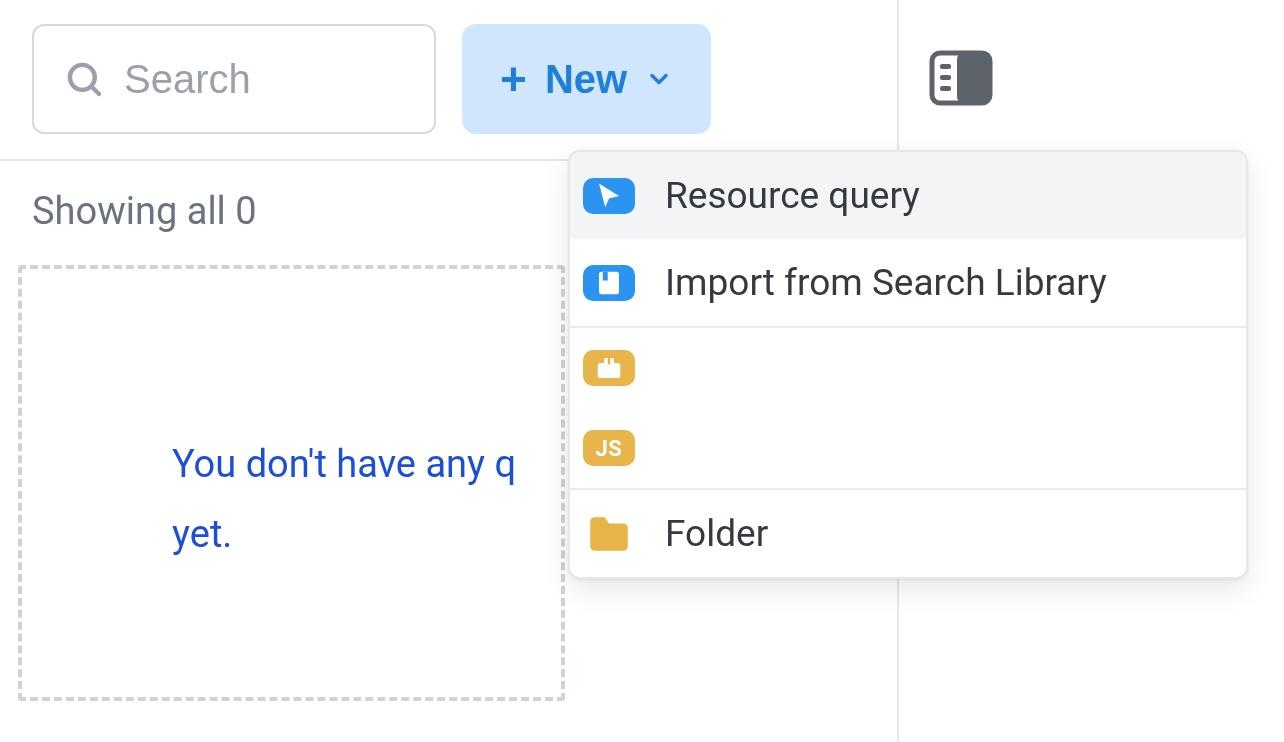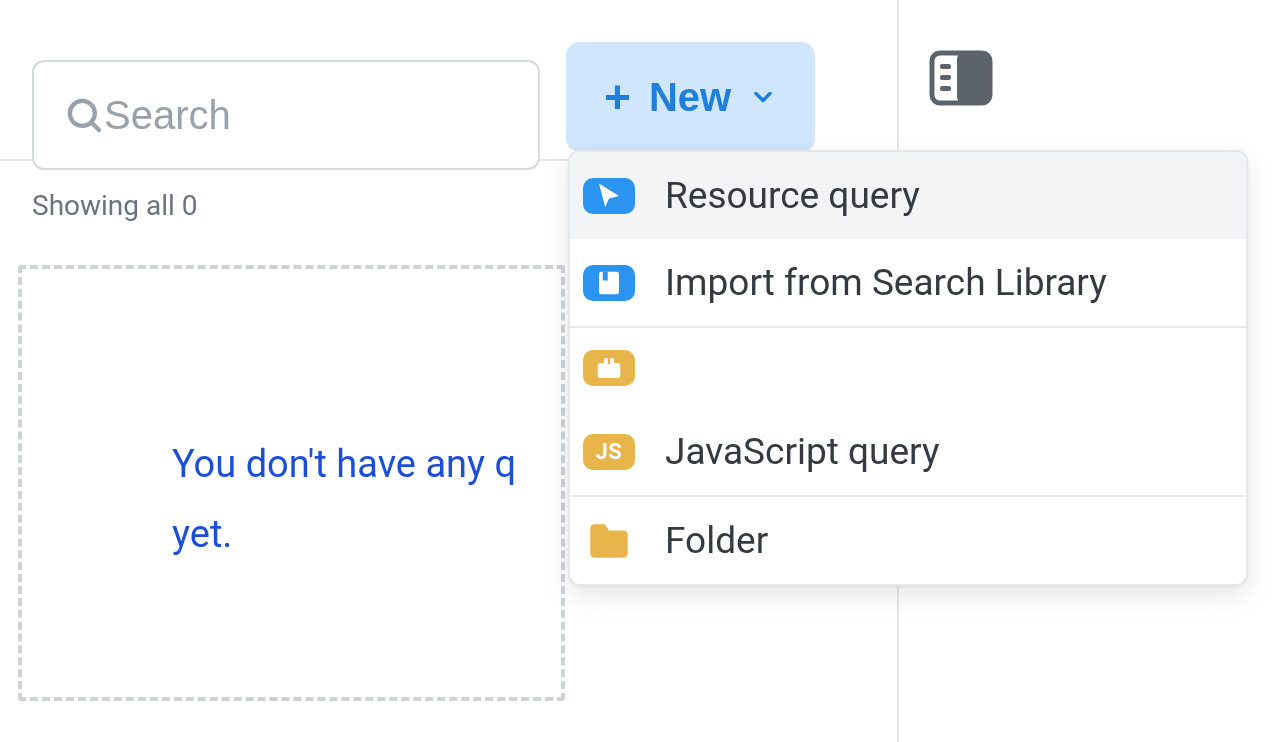--- a/index.html
+++ b/index.html
@@ -32,27 +32,27 @@
     position: absolute;
     left: 32px;
     top: 24px;
     display: flex;
     align-items: center;
     gap: 26px;
   }
   .search-wrap {
     display: flex;
     align-items: center;
-    width: 508px;
+    width: 404px;
     height: 110px;
     border: 2px solid #d6dadf;
     border-radius: 12px;
     padding: 0 30px;
-    background: #fff;
-    margin-top: 36px;
+    gap: 20px;
+    background: #fff;
   }
   .search-icon svg { display: block; }
   .search-input {
     border: none;
     outline: none;
     font-size: 40px;
     color: #9aa1ab;
     flex: 1;
     background: transparent;
   }
@@ -81,21 +81,21 @@
     left: 929px;
     top: 50px;
     cursor: pointer;
   }
   .panel-toggle svg { display: block; }
 
   .status {
     position: absolute;
     left: 32px;
     top: 189px;
-    font-size: 28px;
+    font-size: 38px;
     color: #6b7280;
   }
 
   .empty-box {
     position: absolute;
     left: 18px;
     top: 265px;
     width: 547px;
     height: 436px;
     border: 4px dashed #cfd3d8;
@@ -233,21 +233,20 @@
         <rect x="8" y="4" width="8" height="5" rx="1.5"></rect>
         <rect x="11" y="4" width="2" height="5" fill="#e7b54a"></rect>
       </svg>
     </span>
   </div>
 
   <div class="menu-item">
     <span class="menu-icon amber">
       <span class="js-text">JS</span>
     </span>
-    <span class="menu-label">JavaScript query</span>
   </div>
 
   <div class="menu-sep"></div>
 
   <div class="menu-item">
     <span class="menu-icon amber" style="background:transparent">
       <svg width="50" height="50" viewBox="0 0 24 24" fill="#e7b54a">
         <path d="M3 6 a2 2 0 0 1 2-2 h5 l2 3 h7 a2 2 0 0 1 2 2 v9 a2 2 0 0 1-2 2 H5 a2 2 0 0 1-2-2 Z"></path>
       </svg>
     </span>

